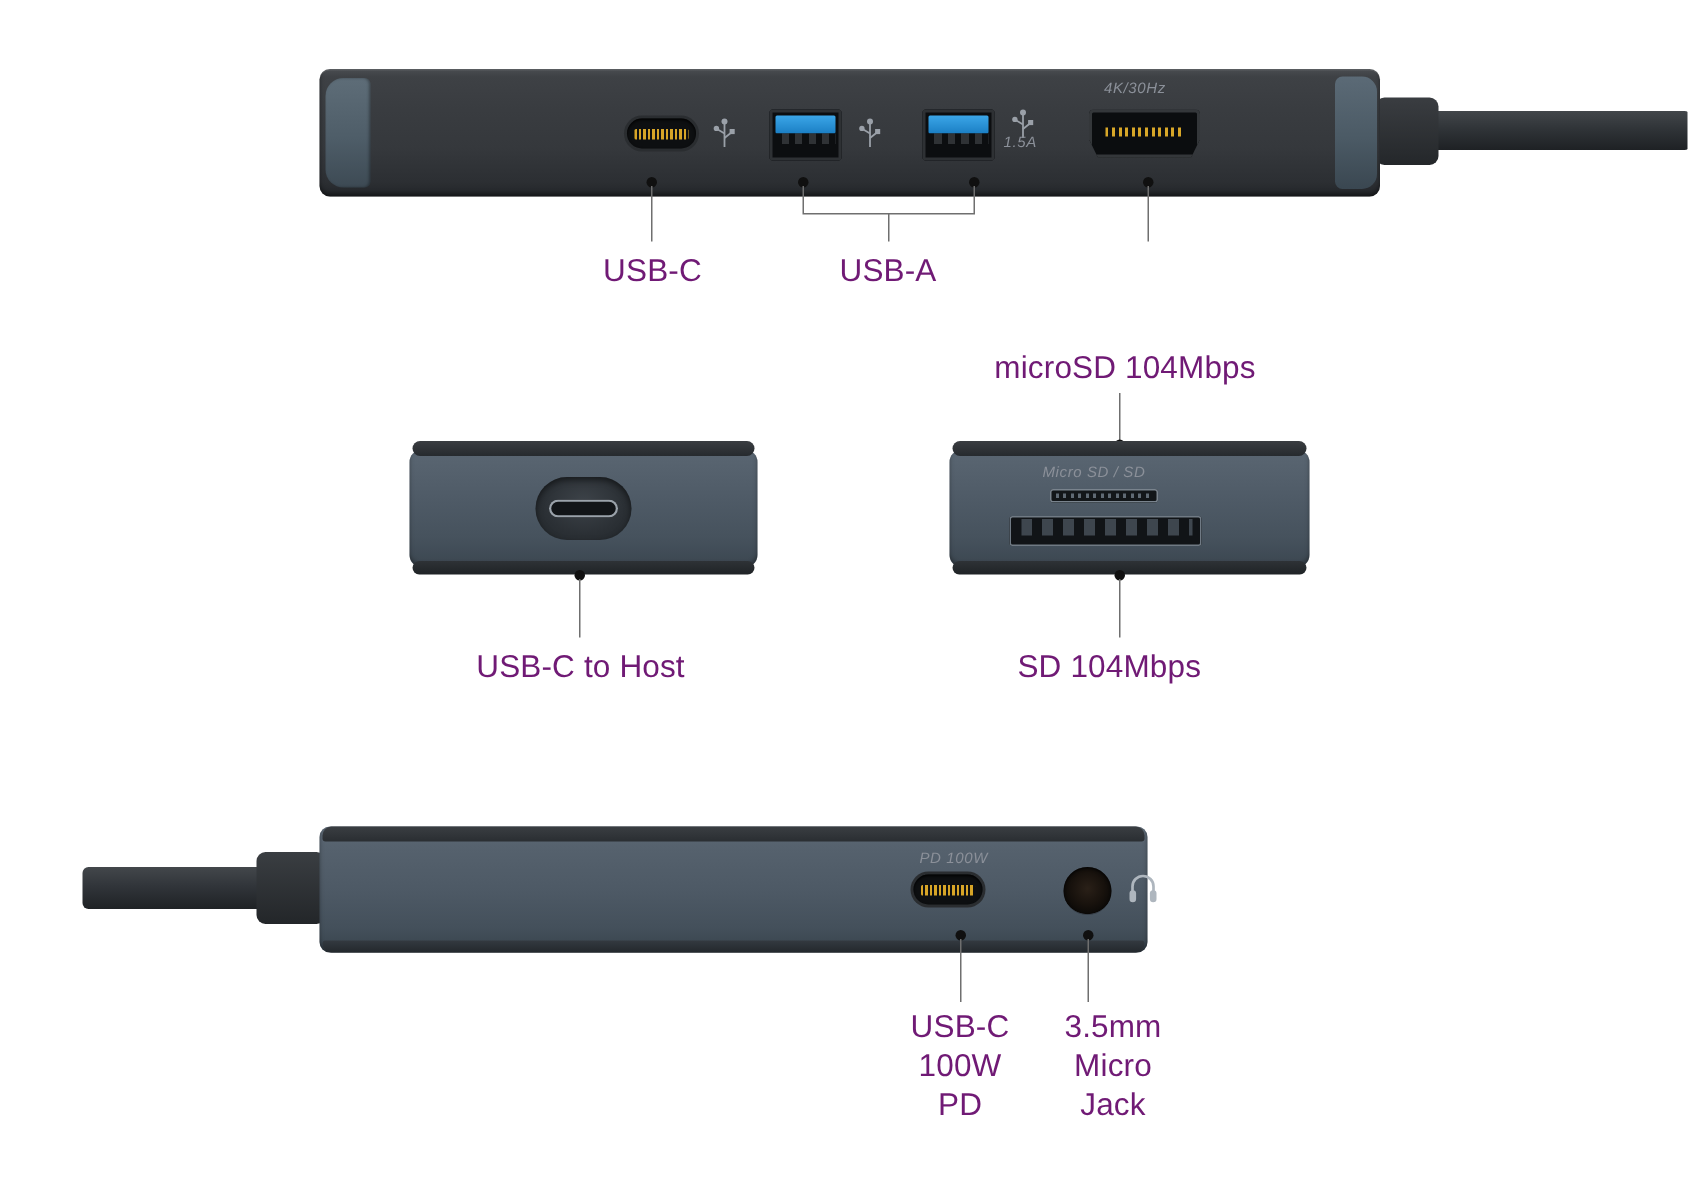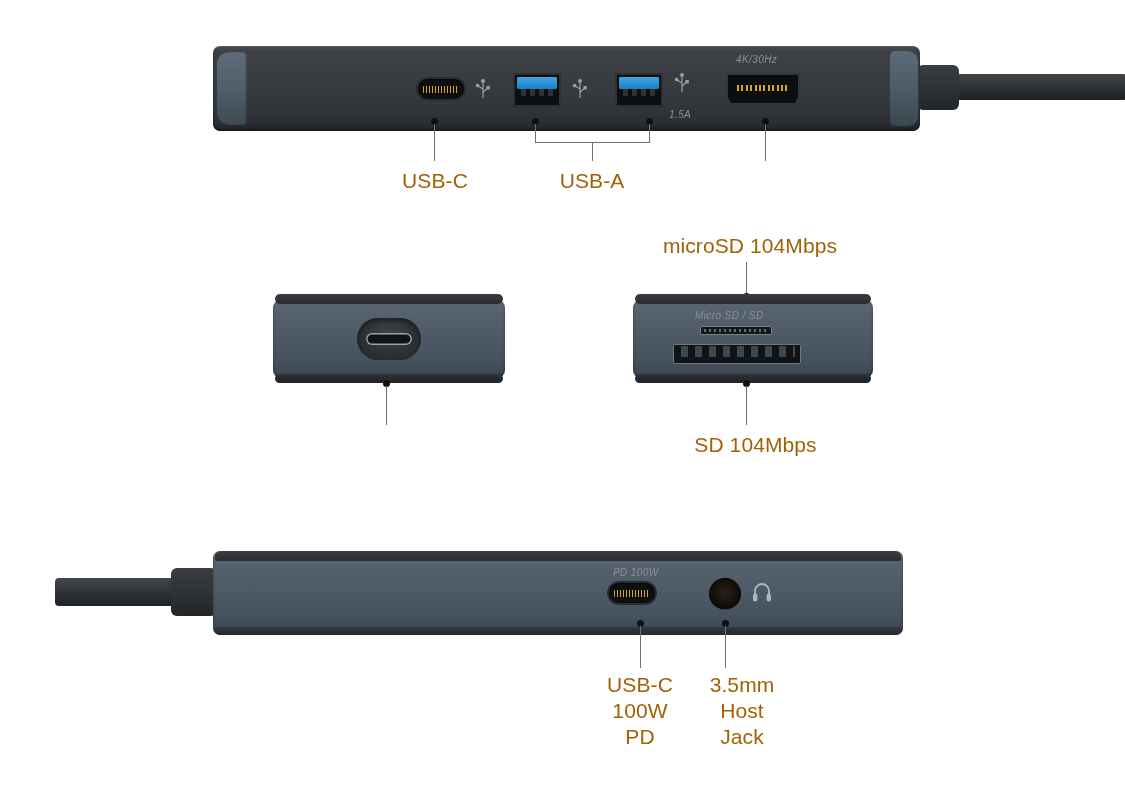--- a/index.html
+++ b/index.html
@@ -15,21 +15,21 @@
     color: #1a1a1a;
     overflow: hidden;
   }
   .stage { position: absolute; inset: 0; }
 
   
   .callout {
     position: absolute;
     font-size: 21px;
     line-height: 26px;
-    color: #a16207;
+    color: #701a75;
     white-space: pre;
     text-align: center;
     letter-spacing: .1px;
   }
   .callout.multi { white-space: normal; }
 
   
   .leader {
     position: absolute;
     background: #6f6f6f;
@@ -226,21 +226,21 @@
   .slot-sd i {
     display:block; margin: 2px 6px 0 8px; height: 11px;
     background: repeating-linear-gradient(90deg,
         #3e464e 0 7px, #111417 7px 14px);
   }
 
   
   #dev-bottom {
     position: absolute;
     left: 213px; top: 551px;
-    width: 690px; height: 84px;
+    width: 552px; height: 84px;
     border-radius: 7px;
     background: linear-gradient(180deg,
         #5d6975 0%, #55616d 18%, #4d5965 52%, #44505b 80%, #38434d 100%);
     box-shadow: inset 0 -2px 3px rgba(0,0,0,.38);
   }
   #dev-bottom .toprail {
     position: absolute; left: 2px; right: 2px; top: 0;
     height: 10px; border-radius: 6px 6px 2px 2px;
     background: linear-gradient(180deg,#3a3e42,#2a2e32);
   }
@@ -321,21 +321,21 @@
     <svg class="usb-icon" style="left:461px; top:26px;" width="16" height="22" viewBox="0 0 16 22">
       <g stroke="#9aa0a8" stroke-width="1.2" fill="none">
         <line x1="8" y1="4" x2="8" y2="20"></line>
         <line x1="8" y1="11" x2="3" y2="8"></line>
         <line x1="8" y1="14" x2="13" y2="10"></line>
       </g>
       <circle cx="8" cy="3" r="2" fill="#9aa0a8"></circle>
       <circle cx="2.6" cy="7.6" r="1.8" fill="#9aa0a8"></circle>
       <rect x="11.4" y="8" width="3.4" height="3.4" fill="#9aa0a8"></rect>
     </svg>
-    <div class="silk" style="left:456px; top:63px;">1.5A</div>
+    <div class="silk" style="left:456px; top:44px;">1.5A</div>
 
     <div class="silk" style="left:523px; top:8px;">4K/30Hz</div>
     <div class="port-hdmi" style="left:513px; top:27px;">
       <div class="pins"></div>
     </div>
   </div>
 
   <div class="dot" style="left:431px; top:118px;"></div>
   <div class="dot" style="left:532px; top:118px;"></div>
   <div class="dot" style="left:646px; top:118px;"></div>
@@ -353,40 +353,41 @@
 
   <div id="dev-left">
     <div class="toprail"></div>
     <div class="botrail"></div>
     <div class="port-usbc-face" style="left:84px; top:18px;">
       <div class="slot"></div>
     </div>
   </div>
   <div class="dot" style="left:383px; top:380px;"></div>
   <div class="leader" style="left:386px; top:386px; height:39px;"></div>
+  <div class="callout" style="left:287px; top:432px; width:200px;">USB-C to Host</div>
 
   <div class="callout" style="left:645px; top:233px; width:210px;">microSD 104Mbps</div>
   <div class="leader" style="left:746px; top:262px; height:32px;"></div>
   <div class="dot" style="left:743px; top:293px;"></div>
 
   <div id="dev-cards">
     <div class="toprail"></div>
     <div class="botrail"></div>
     <div class="silk" style="left:62px; top:10px;">Micro SD / SD</div>
     <div class="slot-microsd" style="left:67px; top:26px;">
         <i></i>
       </div>
     <div class="slot-sd" style="left:40px; top:44px;">
         <i></i>
       </div>
   </div>
 
   <div class="dot" style="left:743px; top:380px;"></div>
   <div class="leader" style="left:746px; top:386px; height:39px;"></div>
-  <div class="callout" style="left:668px; top:432px; width:175px;">SD 104Mbps</div>
+  <div class="callout" style="left:652px; top:432px; width:175px;">SD 104Mbps</div>
 
   <div id="cable-bot-wire"></div>
   <div id="cable-bot-plug"></div>
 
   <div id="dev-bottom">
     <div class="toprail"></div>
     <div class="botrail"></div>
 
     <div class="silk" style="left:400px; top:16px;">PD 100W</div>
     <div class="port-usbc-flat" style="left:396px; top:32px;">
@@ -406,17 +407,17 @@
   <div class="leader" style="left:640px; top:626px; height:42px;"></div>
   <div class="leader" style="left:725px; top:626px; height:42px;"></div>
 
   <div class="callout multi" style="left:588px; top:672px; width:104px;">
     <div>USB-C</div>
     <div>100W</div>
     <div>PD</div>
   </div>
   <div class="callout multi" style="left:690px; top:672px; width:104px;">
     <div>3.5mm</div>
-    <div>Host</div>
+    <div>Micro</div>
     <div>Jack</div>
   </div>
 
 </div>
 
 </body></html>

